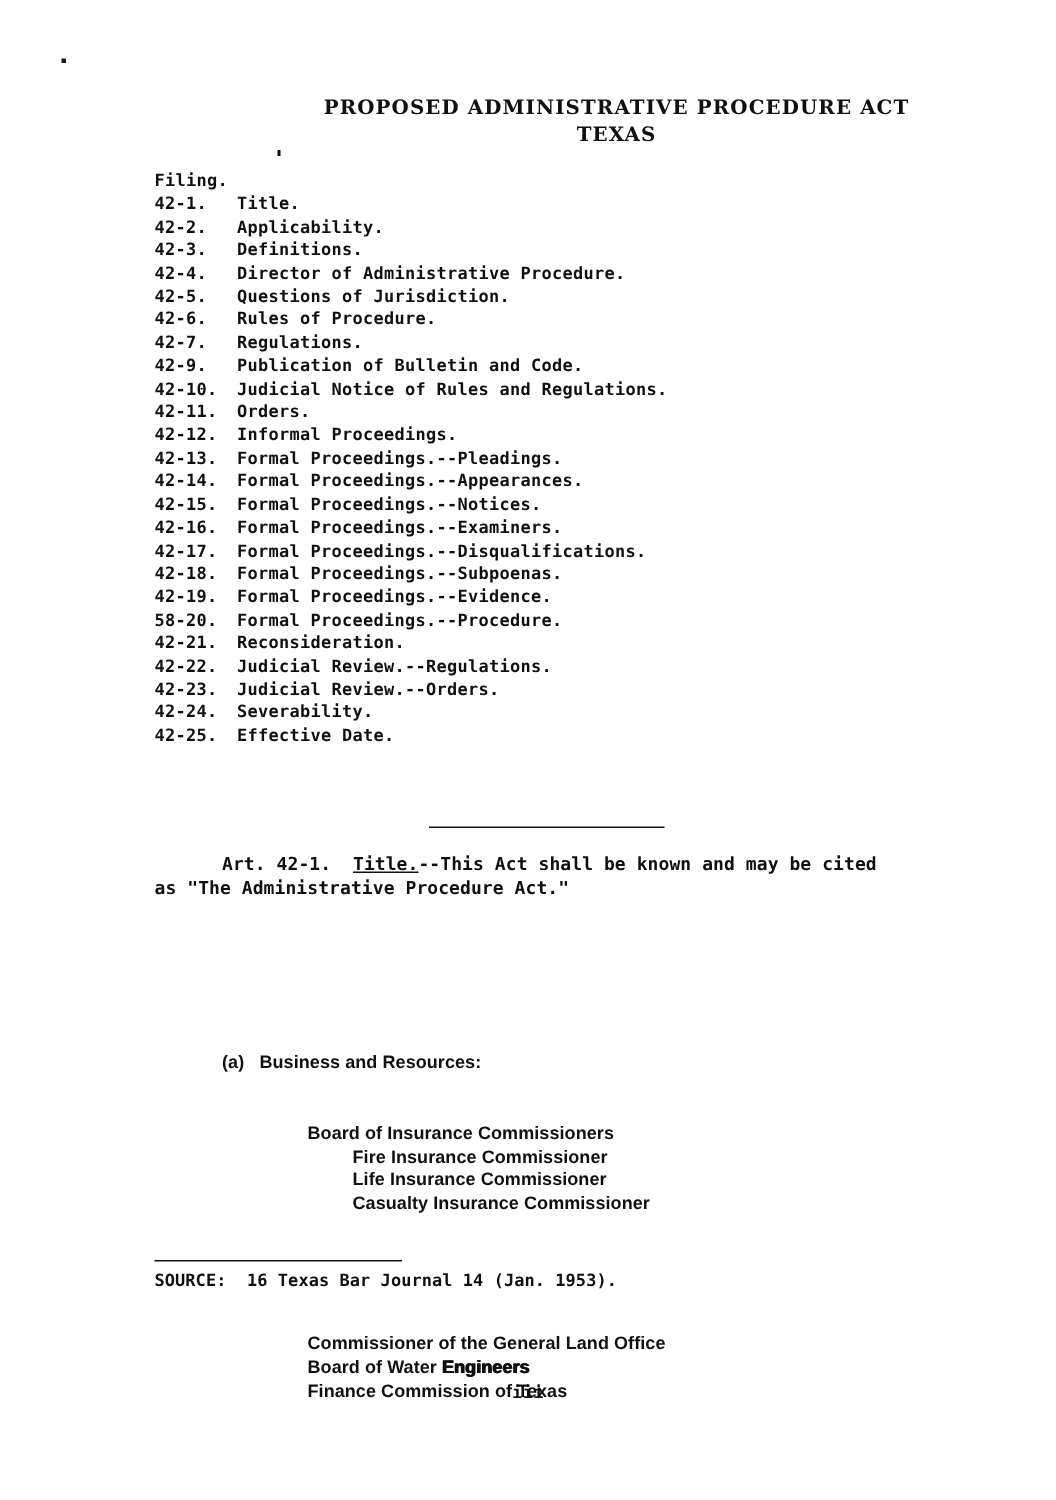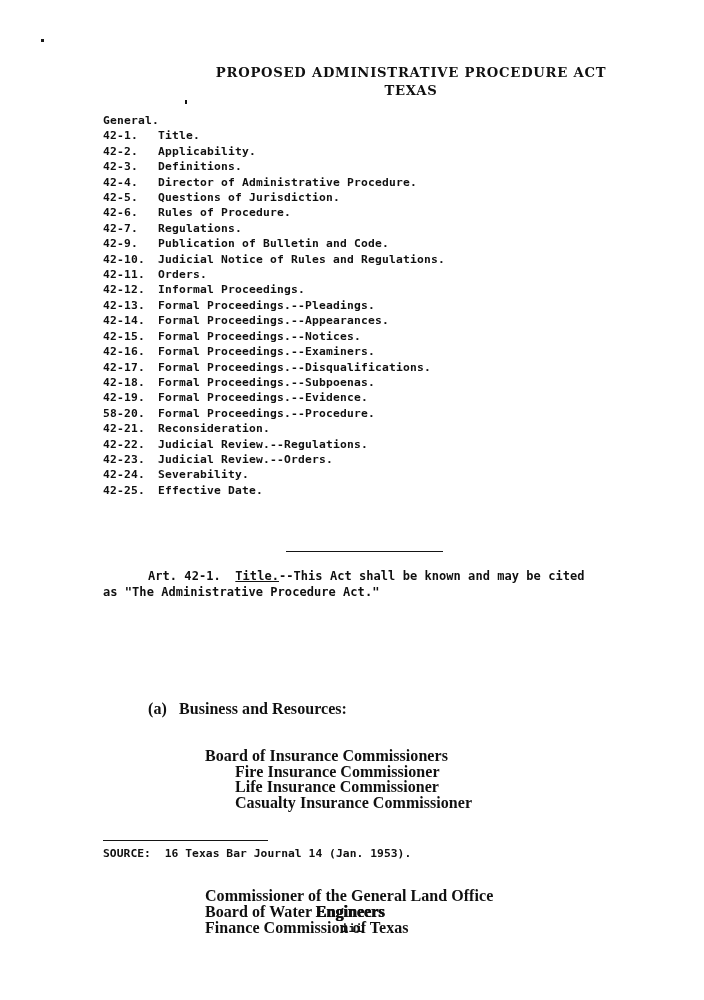--- a/index.html
+++ b/index.html
@@ -122,22 +122,22 @@
   .para .run-in {
     text-decoration: underline;
   }
 
   
   .agency-block {
     position: absolute;
     left: 103px;
     top: 670px;
     width: 520px;
-    font-family: Liberation Serif, serif;
-    font-size: 16px;
+    font-family: Liberation Sans, sans-serif;
+    font-size: 12px;
     font-weight: 700;
     line-height: 15.6px;
     letter-spacing: 0.05px;
     white-space: pre;
   }
   .lvl-a   { padding-left: 45px; }
   .lvl-1   { padding-left: 102px; }
   .lvl-2   { padding-left: 132px; }
   .group-gap { height: 15.6px; }
   .overstruck {
@@ -186,21 +186,21 @@
 
   <div class="title-block">
     <div class="doc-title">PROPOSED ADMINISTRATIVE PROCEDURE ACT</div>
     <div class="doc-subtitle">TEXAS</div>
   </div>
 
   <span class="speck"></span>
   <span class="speck-corner"></span>
 
   <div class="contents">
-    <span class="head">General.</span>
+    <span class="head">Filing.</span>
     <div id="toc-rows">
         <div class="toc-row"><span class="toc-num">42-1.</span><span class="toc-label">Title.</span></div>
         <div class="toc-row"><span class="toc-num">42-2.</span><span class="toc-label">Applicability.</span></div>
         <div class="toc-row"><span class="toc-num">42-3.</span><span class="toc-label">Definitions.</span></div>
         <div class="toc-row"><span class="toc-num">42-4.</span><span class="toc-label">Director of Administrative Procedure.</span></div>
         <div class="toc-row"><span class="toc-num">42-5.</span><span class="toc-label">Questions of Jurisdiction.</span></div>
         <div class="toc-row"><span class="toc-num">42-6.</span><span class="toc-label">Rules of Procedure.</span></div>
         <div class="toc-row"><span class="toc-num">42-7.</span><span class="toc-label">Regulations.</span></div>
         <div class="toc-row"><span class="toc-num">42-9.</span><span class="toc-label">Publication of Bulletin and Code.</span></div>
         <div class="toc-row"><span class="toc-num">42-10.</span><span class="toc-label">Judicial Notice of Rules and Regulations.</span></div>

